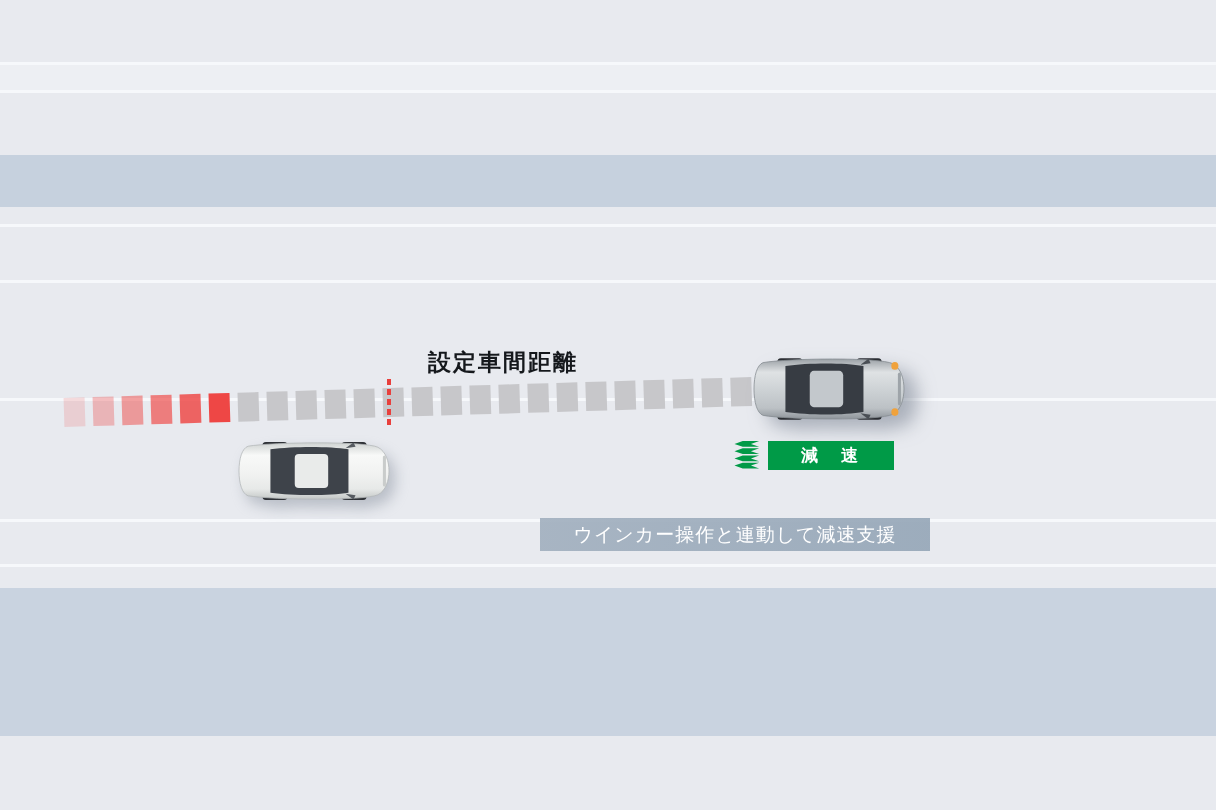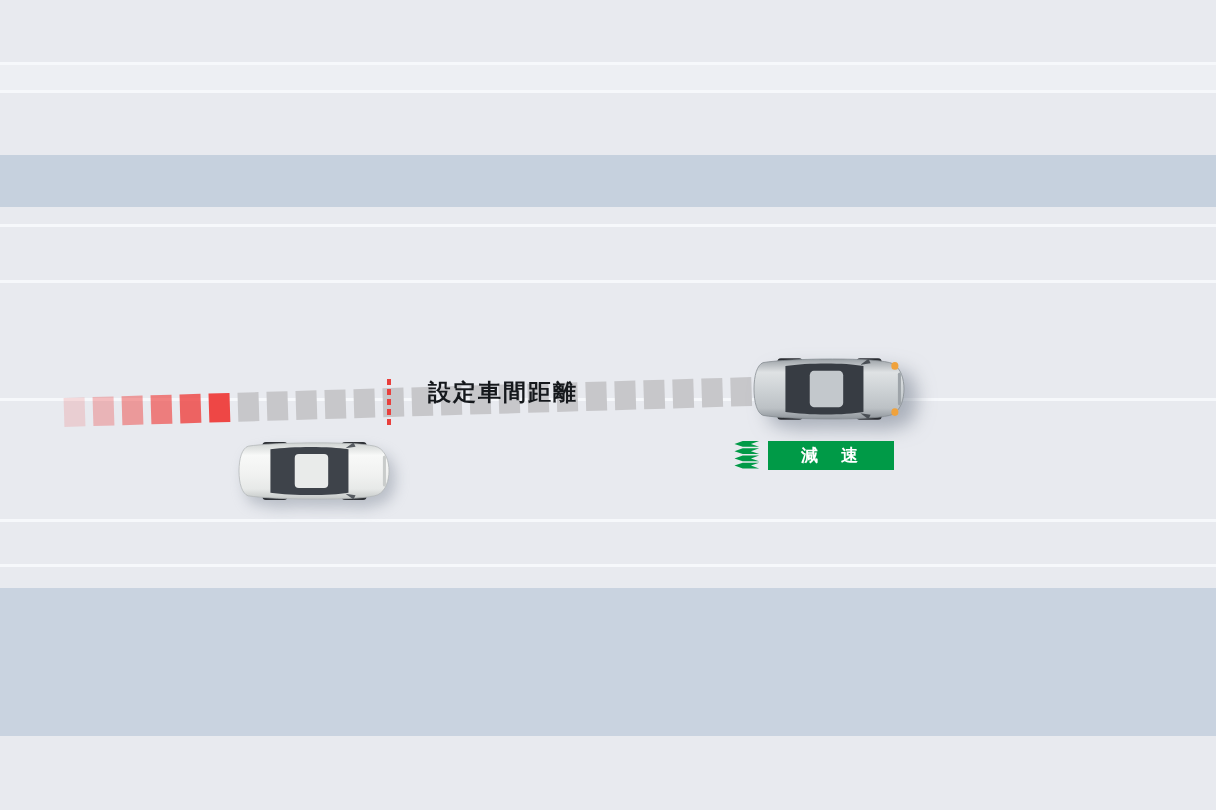--- a/index.html
+++ b/index.html
@@ -24,21 +24,21 @@
   }
   .trail .seg{width:21px;height:29px;flex:none;}
 
   .set-line{
     position:absolute;left:387px;top:379px;width:4px;height:48px;z-index:4;
     background:repeating-linear-gradient(to bottom,var(--set-line-red,#e8403d) 0 6px,transparent 6px 10px);
   }
 
   .distance-label{
     position:absolute;left:428px;top:347px;z-index:5;
-    font-size:23px;font-weight:bold;color:#15181c;letter-spacing:2px;margin-top:30px;
+    font-size:23px;font-weight:bold;color:#15181c;letter-spacing:2px;
   }
 
   
   .car{position:absolute;z-index:6;}
   .car-following{left:238px;top:440px;width:152px;height:62px;
     filter:drop-shadow(6px 8px 7px rgba(115,125,140,.40));}
   .car-lead{left:753px;top:356px;width:152px;height:66px;
     filter:drop-shadow(13px 10px 9px rgba(110,120,135,.50));}
   .car svg{width:100%;height:100%;display:block;}
 
@@ -162,14 +162,15 @@
     <svg viewBox="0 0 32 34">
       <path d="M32,0 H12 L2,3.5 L12,7 H32 L22,3.5 Z"></path>
       <path transform="translate(0,8.8)" d="M32,0 H12 L2,3.5 L12,7 H32 L22,3.5 Z"></path>
       <path transform="translate(0,17.6)" d="M32,0 H12 L2,3.5 L12,7 H32 L22,3.5 Z"></path>
       <path transform="translate(0,26.4)" d="M32,0 H12 L2,3.5 L12,7 H32 L22,3.5 Z"></path>
     </svg>
   </div>
 
   <div class="decel-badge">減　速</div>
 
+  <div class="caption-bar">ウインカー操作と連動して減速支援</div>
 
 </div>
 
 </body></html>

